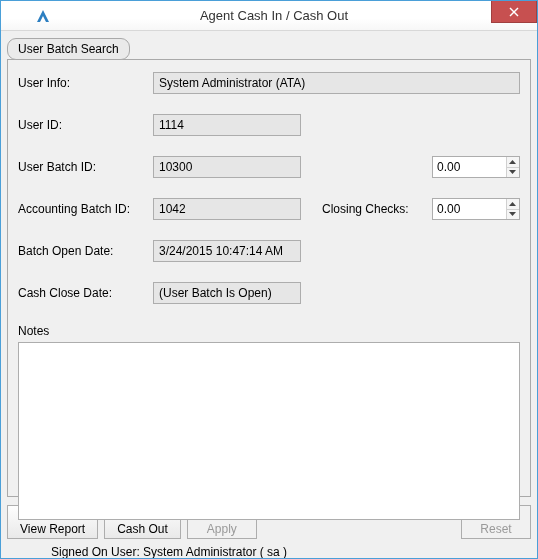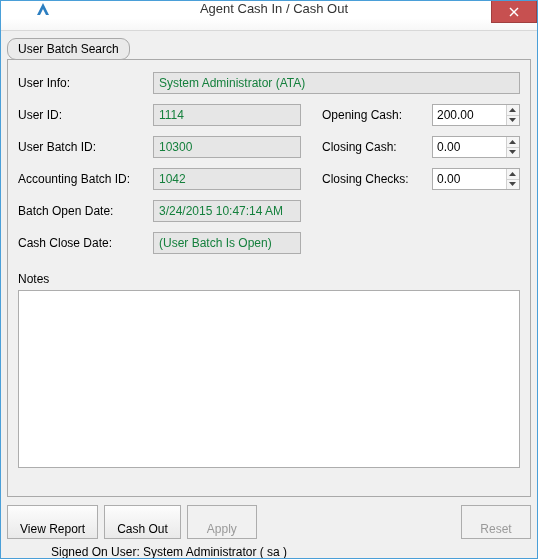--- a/index.html
+++ b/index.html
@@ -9,21 +9,21 @@
     background: #fff;
     width: 538px;
     height: 559px;
     overflow: hidden;
     border: 1px solid #4a9fd8;
   }
   .titlebar {
     height: 30px;
     background: linear-gradient(#fff 0%, #fff 60%, #f7f7f7 100%);
     display: flex;
-    align-items: flex-start;
+    align-items: center;
     border-bottom: 1px solid #d8d8d8;
     position: relative;
     padding-left: 28px;
   }
   .app-icon {
     width: 16px; height: 16px;
     margin: 0 6px;
     display: inline-block;
   }
   .app-icon svg { width: 16px; height: 16px; }
@@ -81,35 +81,35 @@
   .tab-panel {
     border: 1px solid #a9a9a9;
     padding: 12px 10px 10px 10px;
     background: #f0f0f0;
     height: 438px;
     position: relative;
   }
   .row {
     display: flex;
     align-items: center;
-    margin-bottom: 10px;
+    margin-bottom: 20px;
     height: 22px;
   }
   .row .lbl {
     width: 135px;
     color: #000;
   }
   .ro-field {
     height: 22px;
     border: 1px solid #adadad;
     background: #e6e6e6;
     padding: 2px 5px;
     display: flex;
     align-items: center;
-    color: #15803d;
+    color: #000000;
   }
   .ro-field.userinfo { flex: 1; }
   .ro-field.w90 { width: 148px; }
   .col-right {
     display: flex;
     align-items: center;
     margin-left: auto;
   }
   .col-right .rlbl {
     width: 110px;
@@ -213,45 +213,26 @@
   <div class="tab-panel">
 
     <div class="row">
       <div class="lbl">User Info:</div>
       <div class="ro-field userinfo">System Administrator (ATA)</div>
     </div>
 
     <div class="row">
       <div class="lbl">User ID:</div>
       <div class="ro-field w90">1114</div>
-      <div class="col-right">
-        <div class="rlbl">Opening Cash:</div>
-        <div class="spin">
-          <input type="text" value="200.00" style="">
-          <div class="spinbtns">
-            <div>
-                <svg viewBox="0 0 7 4">
-                  <polygon points="0,4 3.5,0 7,4" fill="#444"></polygon>
-                </svg>
-              </div>
-            <div>
-                <svg viewBox="0 0 7 4">
-                  <polygon points="0,0 3.5,4 7,0" fill="#444"></polygon>
-                </svg>
-              </div>
-          </div>
-        </div>
-      </div>
     </div>
 
     <div class="row">
       <div class="lbl">User Batch ID:</div>
       <div class="ro-field w90">10300</div>
       <div class="col-right">
-        <div class="rlbl">Closing Cash:</div>
         <div class="spin">
           <input type="text" value="0.00" style="">
           <div class="spinbtns">
             <div>
                 <svg viewBox="0 0 7 4">
                   <polygon points="0,4 3.5,0 7,4" fill="#444"></polygon>
                 </svg>
               </div>
             <div>
                 <svg viewBox="0 0 7 4">

